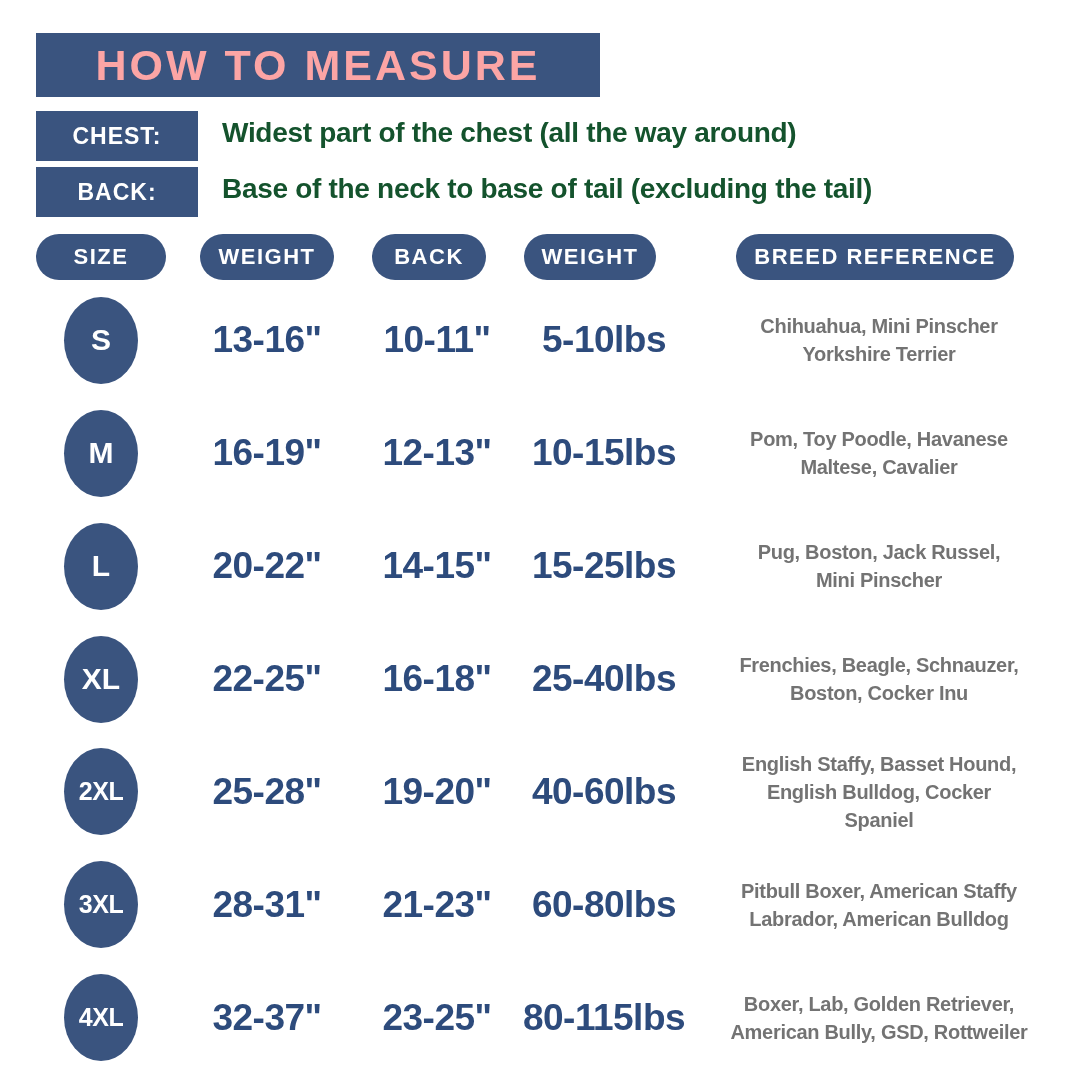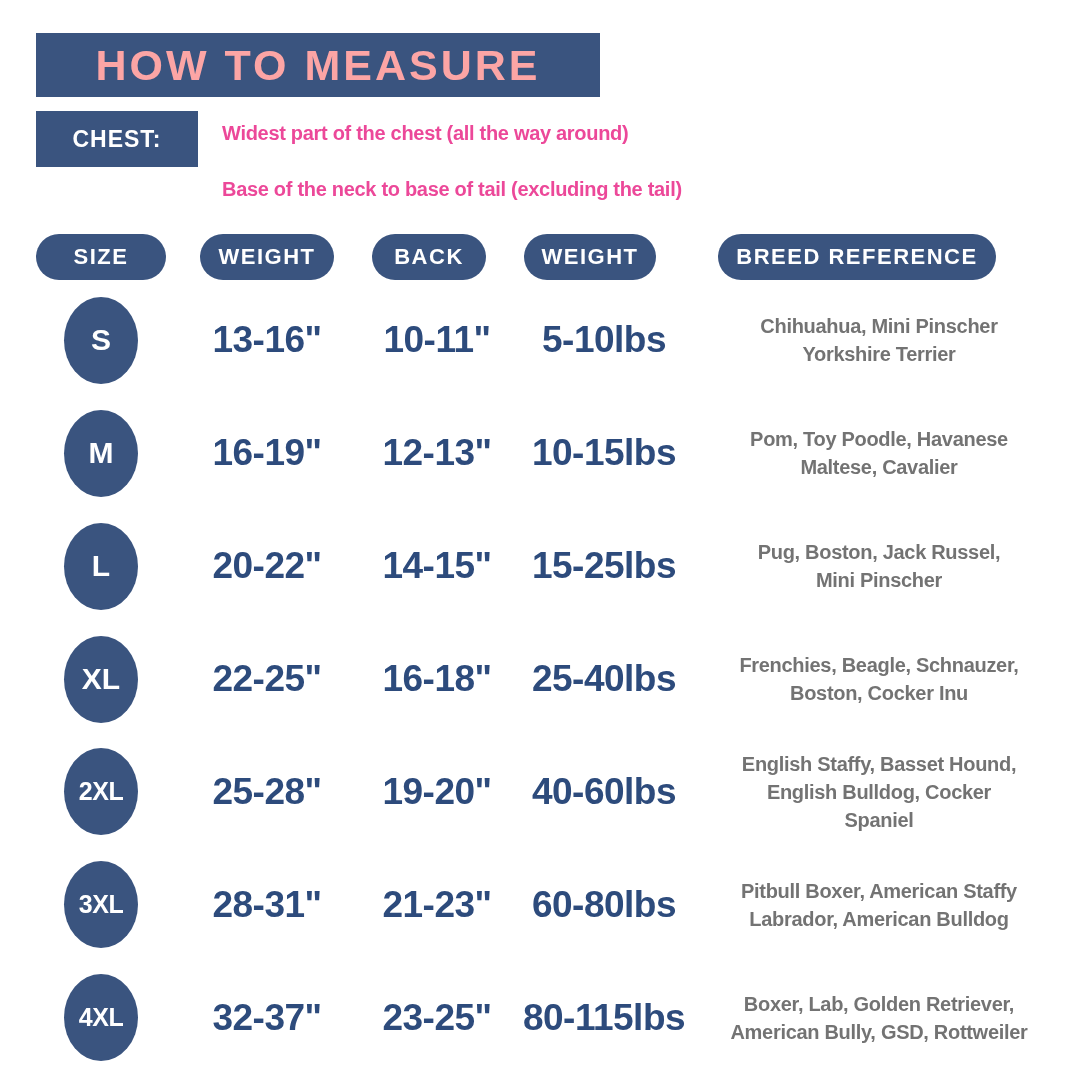--- a/index.html
+++ b/index.html
@@ -29,37 +29,37 @@
     font-size: 43px;
     font-weight: bold;
     letter-spacing: 3px;
     white-space: nowrap;
   }
 
   
   .measure-label {
     position: absolute;
     left: 36px;
-    width: 162px; height: 56px;
+    width: 162px; height: 50px;
     background: #3a547f;
     display: flex; align-items: center; justify-content: center;
     color: #ffffff;
     font-size: 23px;
     font-weight: bold;
     letter-spacing: 1px;
   }
   .measure-label.chest { top: 111px; }
   .measure-label.back  { top: 167px; }
   .measure-desc {
     position: absolute;
     left: 222px;
     height: 44px;
     display: flex; align-items: center;
-    color: #ec4899;
-    font-size: 20px;
+    color: #14532d;
+    font-size: 28px;
     font-weight: bold;
     letter-spacing: -0.3px;
     white-space: nowrap;
   }
   .measure-desc.chest { top: 111px; }
   .measure-desc.back  { top: 167px; }
 
   
   .col-head {
     position: absolute;
@@ -70,21 +70,21 @@
     font-size: 22px;
     font-weight: bold;
     letter-spacing: 1.5px;
     white-space: nowrap;
     border-radius: 23px;
   }
   .col-head.size   { left: 36px;  width: 130px; }
   .col-head.chest  { left: 200px; width: 134px; }
   .col-head.back   { left: 372px; width: 114px; }
   .col-head.weight { left: 524px; width: 132px; }
-  .col-head.breed  { left: 718px; width: 278px; }
+  .col-head.breed  { left: 736px; width: 278px; }
 
   
   .rows {
     position: absolute;
     left: 0; top: 284px;
     width: 1080px; height: 790px;
     display: flex;
     flex-direction: column;
   }
   .row {
@@ -137,20 +137,21 @@
 
 <div class="page">
 
   <div class="title-banner">
     <span>HOW TO MEASURE</span>
   </div>
 
   <div class="measure-label chest">CHEST:</div>
   <div class="measure-desc chest">Widest part of the chest (all the way around)</div>
 
+  <div class="measure-label back">BACK:</div>
   <div class="measure-desc back">Base of the neck to base of tail (excluding the tail)</div>
 
   <div class="col-head size">SIZE</div>
   <div class="col-head chest">WEIGHT</div>
   <div class="col-head back">BACK</div>
   <div class="col-head weight">WEIGHT</div>
   <div class="col-head breed">BREED REFERENCE</div>
 
   <div class="rows">
 

